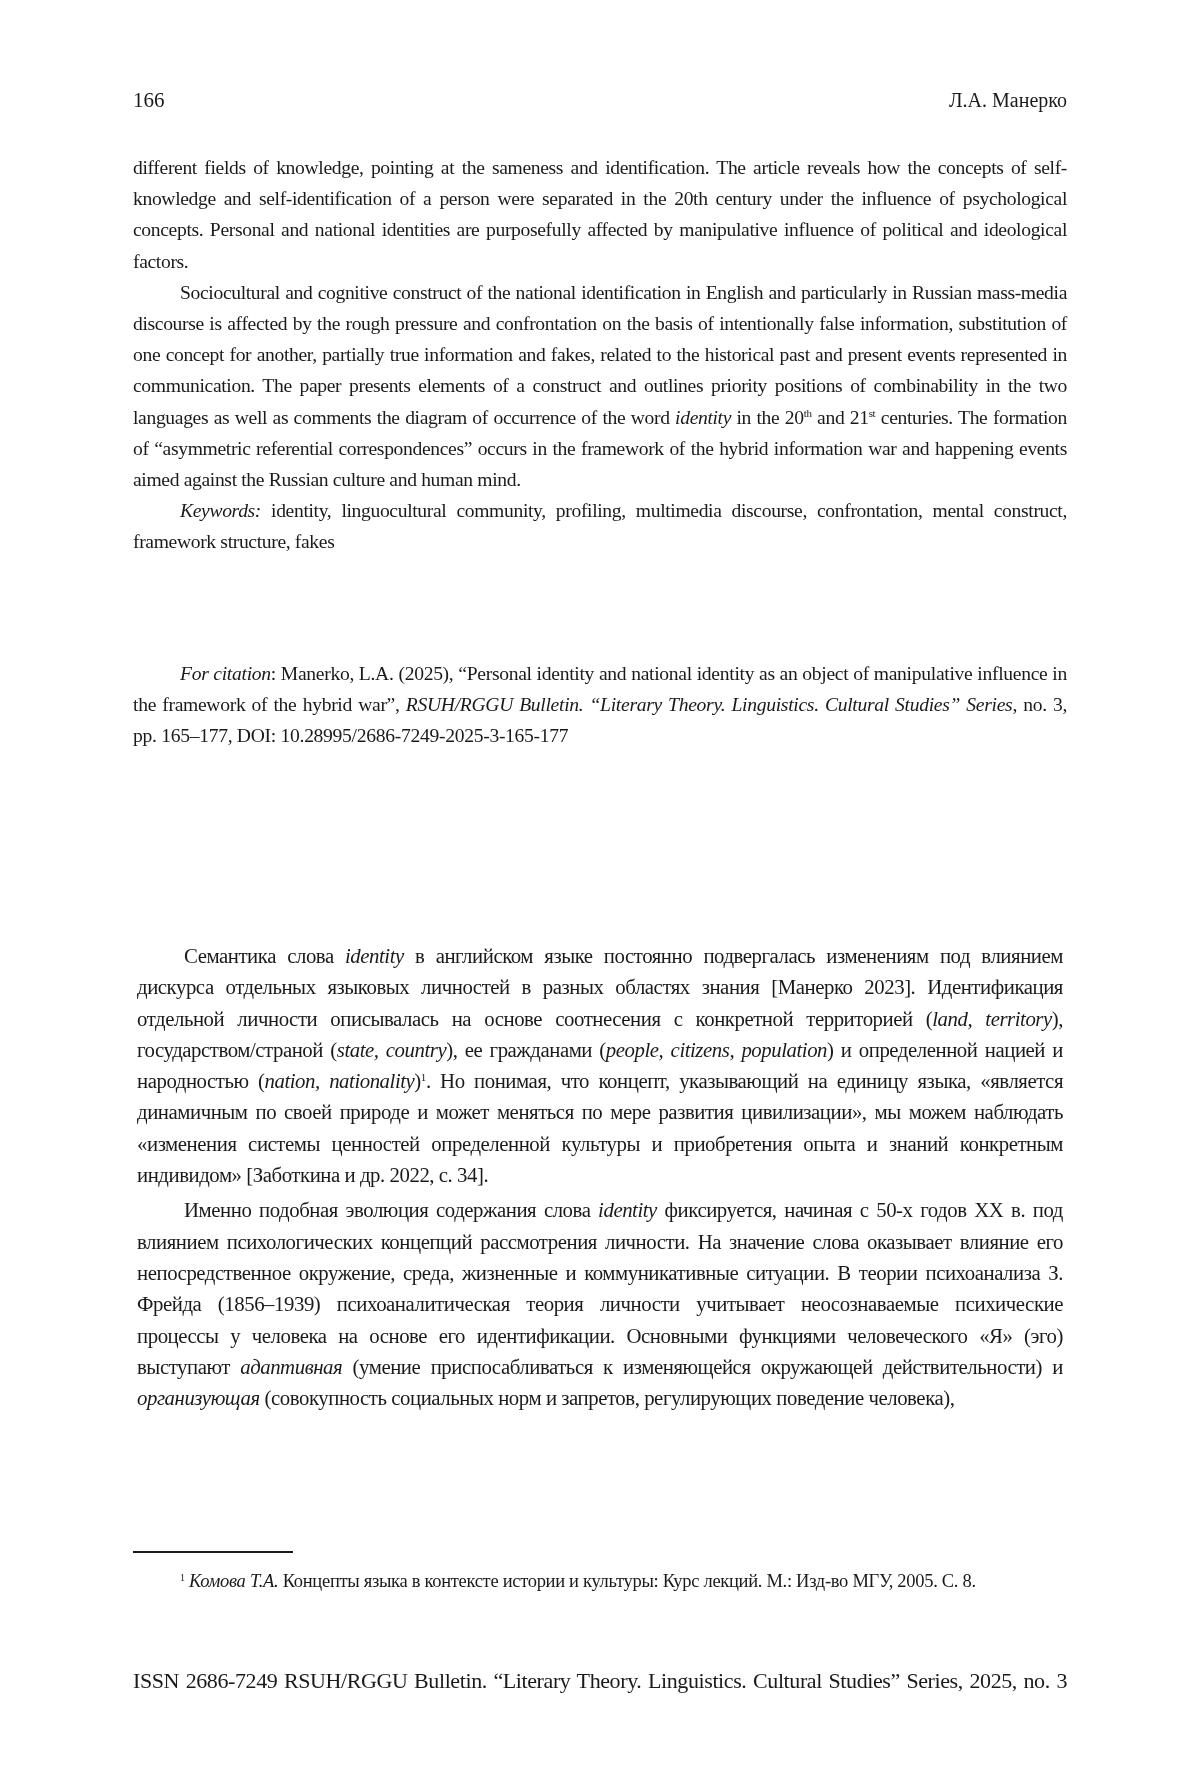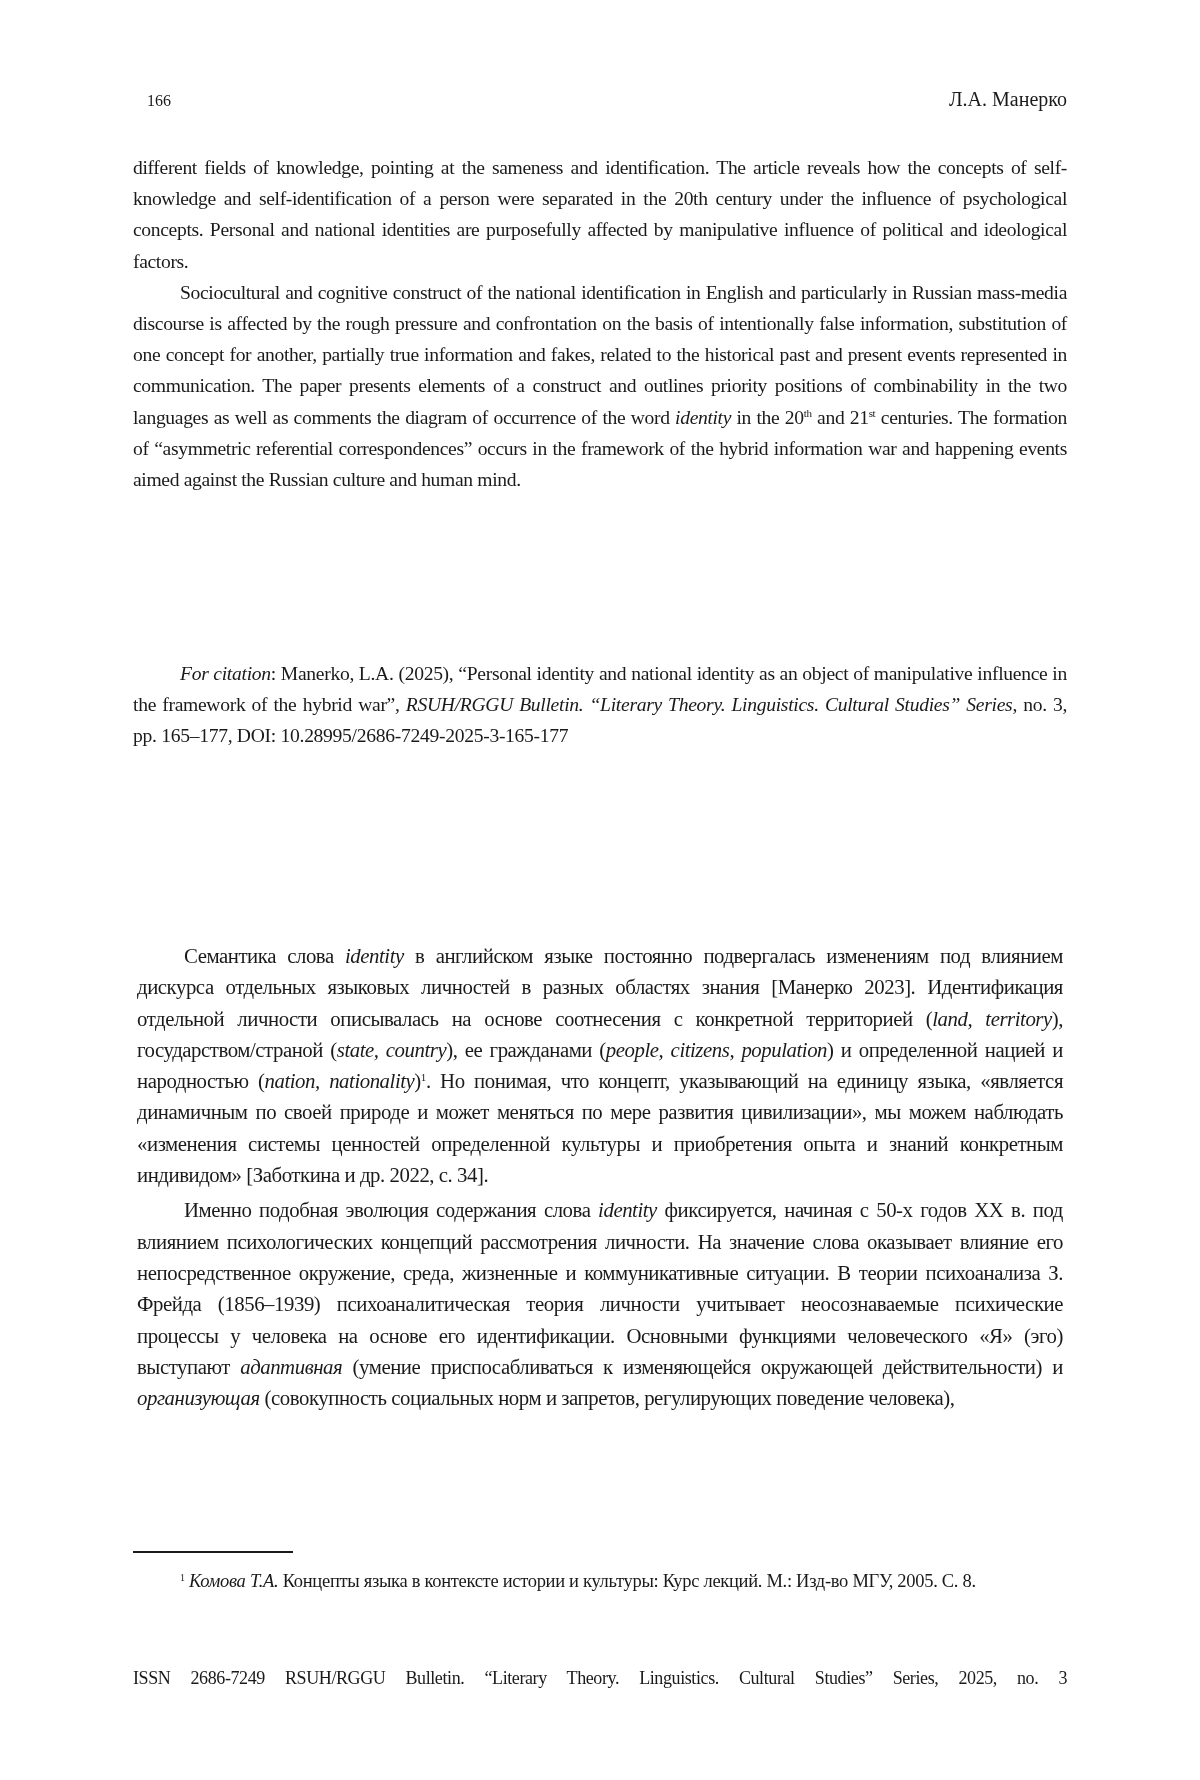--- a/index.html
+++ b/index.html
@@ -19,21 +19,21 @@
     }
     .running-head {
       position: absolute;
       top: 88px;
       left: 0;
       width: 934px;
       display: flex;
       justify-content: space-between;
       align-items: baseline;
     }
-    .page-number { font-size: 16px; margin-left: 14px; }
+    .page-number { font-size: 21px; }
     .author-head { font-size: 20px; }
 
     .abstract {
       position: absolute;
       top: 152px;
       left: 0;
       width: 934px;
       font-size: 19.6px;
       line-height: 31.2px;
       text-align: justify;
@@ -97,39 +97,40 @@
       letter-spacing: -0.3px;
     }
     .footnote p { margin: 0; }
     .footnote sup { vertical-align: 6px; font-size: 10px; }
 
     .running-foot {
       position: absolute;
       top: 1668px;
       left: 0;
       width: 934px;
-      font-size: 18px;
+      font-size: 22px;
       letter-spacing: -0.4px;
       text-align: justify;
       text-align-last: justify;
     }
   </style>
 </head>
 <body>
 
 <div class="page">
 
   <div class="running-head">
     <span class="page-number">166</span>
     <span class="author-head">Л.А. Манерко</span>
   </div>
 
   <div class="abstract">
     <p>different fields of knowledge, pointing at the sameness and identification. The article reveals how the concepts of self-knowledge and self-identification of a person were separated in the 20th century under the influence of psychological concepts. Personal and national identities are purposefully affected by manipulative influence of political and ideological factors.</p>
     <p class="indent"><span>Sociocultural and cognitive construct of the national identification in English and particularly in Russian mass-media discourse is affected by the rough pressure and confrontation on the basis of intentionally false information, substitution of one concept for another, partially true information and fakes, related to the historical past and present events represented in communication. The paper presents elements of a construct and outlines priority positions of combinability in the two languages as well as comments the diagram of occurrence of the word </span><i>identity</i><span> in the 20</span><sup>th</sup><span> and 21</span><sup>st</sup><span> centuries. The formation of “asymmetric referential correspondences” occurs in the framework of the hybrid information war and happening events aimed against the Russian culture and human mind.</span></p>
+    <p class="indent"><i>Keywords:</i><span> identity, linguocultural community, profiling, multimedia discourse, confrontation, mental construct, framework structure, fakes</span></p>
   </div>
 
   <div class="citation">
     <p class="indent"><i>For citation</i><span>: Manerko, L.A. (2025), “Personal identity and national identity as an object of manipulative influence in the framework of the hybrid war”, </span><i>RSUH/RGGU Bulletin. “Literary Theory. Linguistics. Cultural Studies” Series</i><span>, no. 3, pp. 165–177, DOI: 10.28995/2686-7249-2025-3-165-177</span></p>
   </div>
 
   <h2 class="section-title" style="margin:0;font-weight:normal;">
   </h2>
 
   <div class="body-text">

